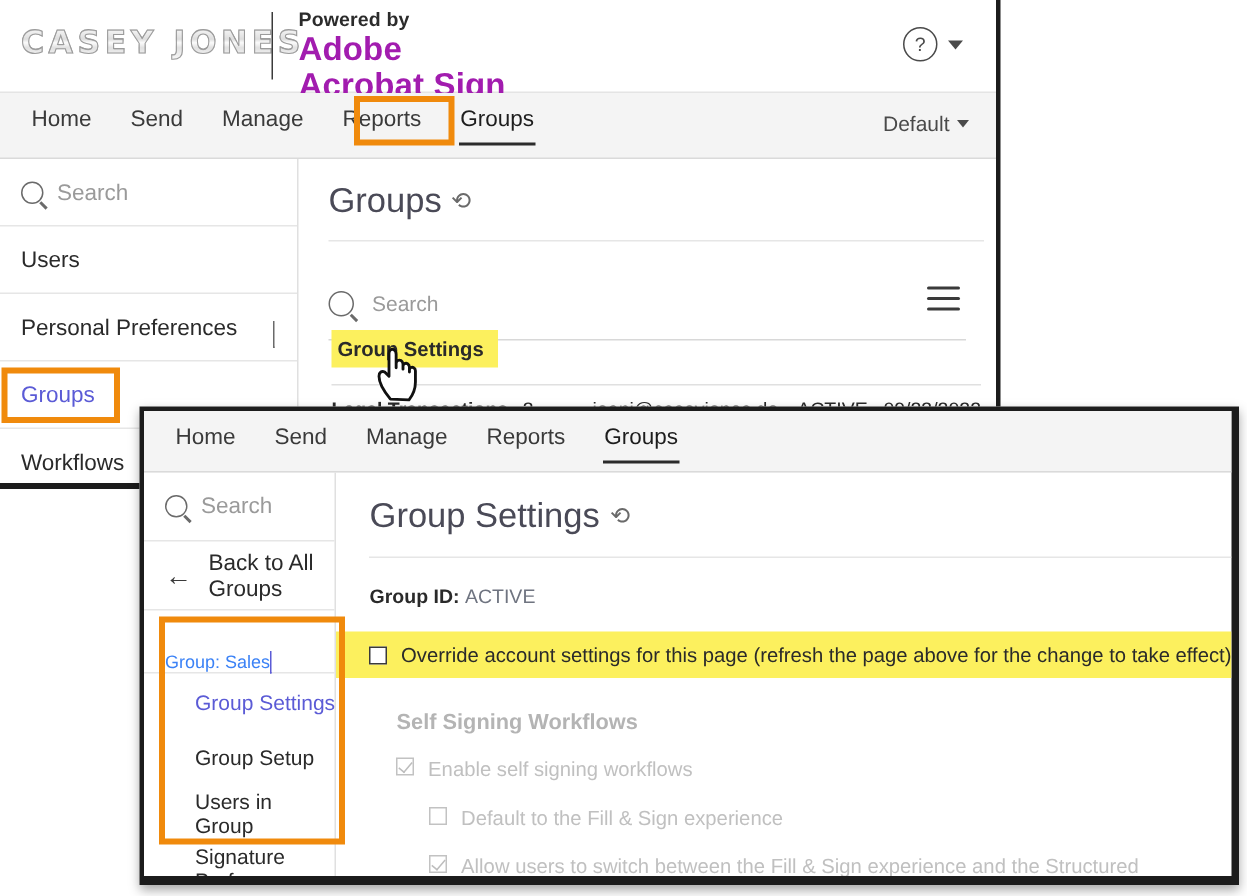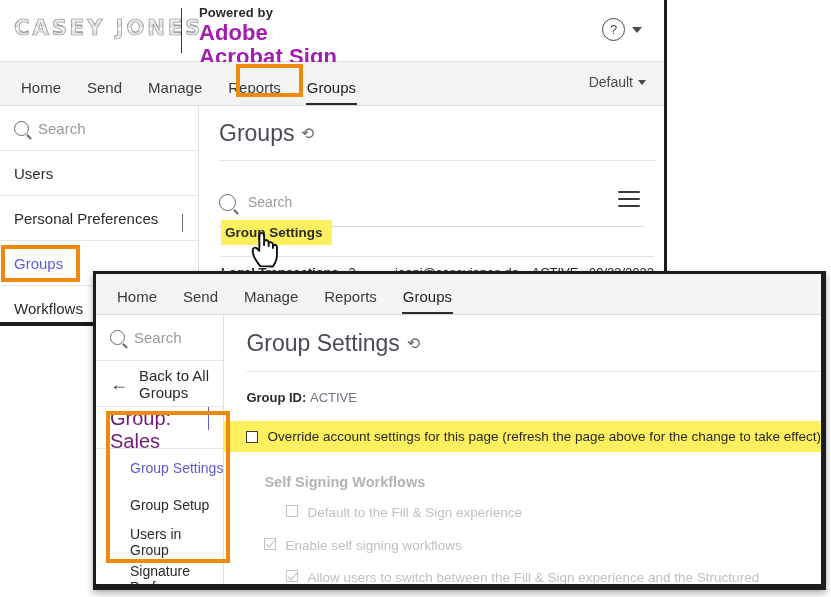--- a/index.html
+++ b/index.html
@@ -115,21 +115,21 @@
     border-top: 6.5px solid #4a4a4a;
   }
 
   
   .navbar {
     position: relative;
     height: 43px;
     background: #f4f4f4;
     border-bottom: 1px solid #dadada;
     display: flex;
-    align-items: flex-end;
+    align-items: flex-start;
     padding-left: 8px;
   }
   .navbar.front { background: #f4f4f4; height: 40px; }
   .nav-item {
     position: relative;
     font-size: 15px;
     color: #3a3a3a;
     padding: 9px 13px 9px 13px;
     white-space: nowrap;
   }
@@ -336,25 +336,25 @@
     box-sizing: border-box;
   }
   .arrow-left {
     font-size: 18px;
     color: #3a3a3a;
     line-height: 1;
   }
   .grp-header {
     position: relative;
     display: flex;
-    align-items: flex-start;
+    align-items: flex-end;
     height: 42px;
     padding: 0 14px;
-    font-size: 20px;
-    color: #701a75;
+    font-size: 12px;
+    color: #3b82f6;
     border-bottom: 1px solid #e6e6e6;
     box-sizing: border-box;
   }
   .sub-item {
     height: 37px;
     display: flex;
     align-items: center;
     padding-left: 34px;
     font-size: 14px;
     color: #2a2a2a;
@@ -573,28 +573,28 @@
       <div class="group-id">
         <span>Group ID:</span>
         <span class="gid-val">ACTIVE</span>
       </div>
       <div class="override-band">
         <span class="cb"></span>
         <span>Override account settings for this page (refresh the page above for the change to take effect)</span>
       </div>
       <div class="sect-title">Self Signing Workflows</div>
 
+      <div class="opt-row">
+        <span class="cb checked"></span>
+        <span class="opt-text">Enable self signing workflows</span>
+      </div>
       <div class="opt-row ind">
         <span class="cb dim"></span>
         <span class="opt-text">Default to the Fill &amp; Sign experience</span>
       </div>
-      <div class="opt-row">
-        <span class="cb checked"></span>
-        <span class="opt-text">Enable self signing workflows</span>
-      </div>
       <div class="opt-row ind">
         <span class="cb checked"></span>
         <span class="opt-text">Allow users to switch between the Fill &amp; Sign experience and the Structured Self Sign experience</span>
       </div>
     </div>
   </div>
 </div>
 
 <div class="hl-box" style="left:106px; top:411px; width:124px; height:152px; z-index:30;"></div>
 

